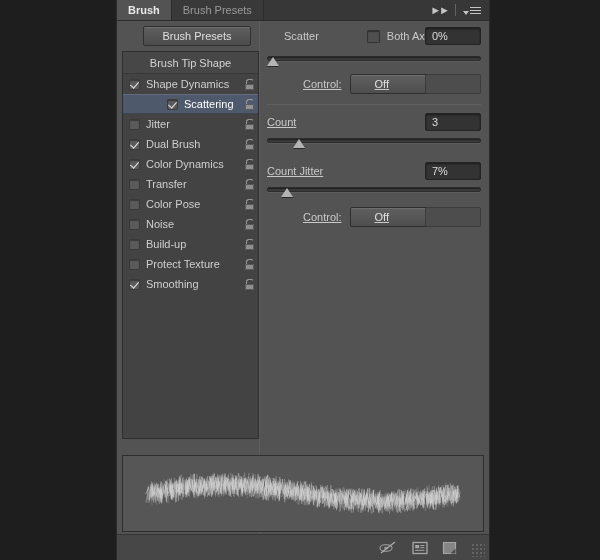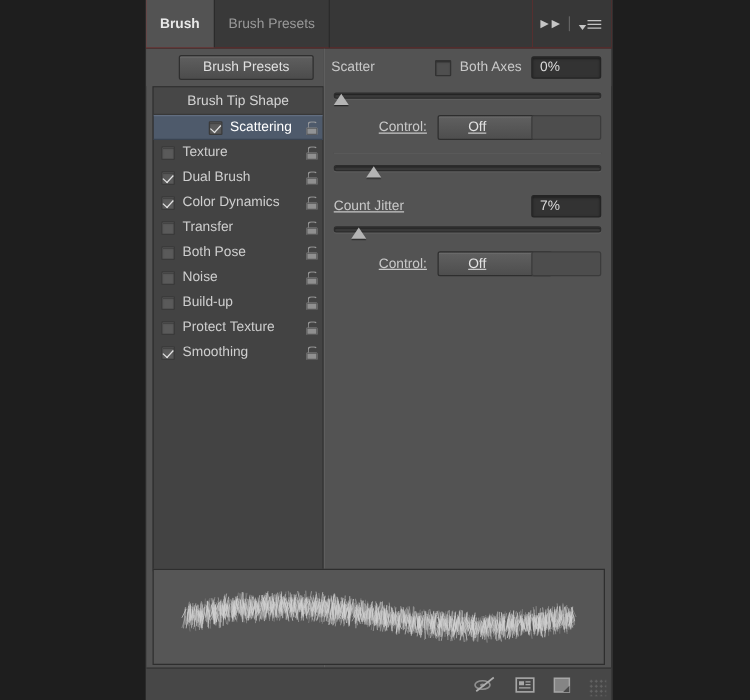--- a/index.html
+++ b/index.html
@@ -23,21 +23,21 @@
     height: 560px;
     background: #535353;
     border-left: 1px solid #2b2b2b;
     border-right: 1px solid #2b2b2b;
     display: flex;
     flex-direction: column;
   }
 
   
   .tabbar {
-    height: 39px;
+    height: 21px;
     background: #b91c1c;
     display: flex;
     align-items: stretch;
     position: relative;
     flex: 0 0 auto;
     border-bottom: 1px solid #2b2b2b;
   }
   .tab {
     padding: 0 11px;
     display: flex;
@@ -385,43 +385,48 @@
           <i></i>
           <i></i>
           <i></i>
         </span>
     </div>
   </div>
 
   <div class="headrow">
     <div class="btn-presets">Brush Presets</div>
 
-    <div style="position:absolute; left:148px; right:8px; top:4px; height:22px; display:flex; align-items:center;">
+    <div style="position:absolute; left:167px; right:8px; top:4px; height:22px; display:flex; align-items:center;">
       <span class="ctl-label">Scatter</span>
       <span class="chk-inline"></span>
       <span class="chk-inline-label">Both Axes</span>
       <span class="numfield">0%</span>
     </div>
   </div>
 
   <div class="body">
 
     <div class="sidelist">
       <div class="side-header">Brush Tip Shape</div>
 
+      <div class="side-item">
+        <span class="cbx on"></span>
+        <span class="side-label">Shape Dynamics</span>
+        <span class="lock"></span>
+      </div>
 
       <div class="side-item selected">
         <span class="cbx on"></span>
         <span class="side-label">Scattering</span>
         <span class="lock"></span>
       </div>
 
       <div class="side-item">
         <span class="cbx"></span>
-        <span class="side-label">Texture</span>
+        <span class="side-label">Jitter</span>
         <span class="lock"></span>
       </div>
 
       <div class="side-item">
         <span class="cbx on"></span>
         <span class="side-label">Dual Brush</span>
         <span class="lock"></span>
       </div>
 
       <div class="side-item">
@@ -431,21 +436,21 @@
       </div>
 
       <div class="side-item">
         <span class="cbx"></span>
         <span class="side-label">Transfer</span>
         <span class="lock"></span>
       </div>
 
       <div class="side-item">
         <span class="cbx"></span>
-        <span class="side-label">Both Pose</span>
+        <span class="side-label">Color Pose</span>
         <span class="lock"></span>
       </div>
 
       <div class="side-item">
         <span class="cbx"></span>
         <span class="side-label">Noise</span>
         <span class="lock"></span>
       </div>
 
 
@@ -483,20 +488,24 @@
           <span class="dd-arrows">
               <i class="up"></i>
               <i class="dn"></i>
             </span>
         </span>
         <span class="ctl-side"></span>
       </div>
 
       <div class="hrule" style="margin-top:9px;"></div>
 
+      <div class="ctl-row">
+        <span class="ctl-label">Count</span>
+        <span class="numfield">3</span>
+      </div>
       <div class="slider">
         <div class="track"></div>
         <div class="knob" id="knob-count" style="left: 26.26px;"></div>
       </div>
 
       <div style="height:8px;"></div>
 
       <div class="ctl-row">
         <span class="ctl-label">Count Jitter</span>
         <span class="numfield">7%</span>

